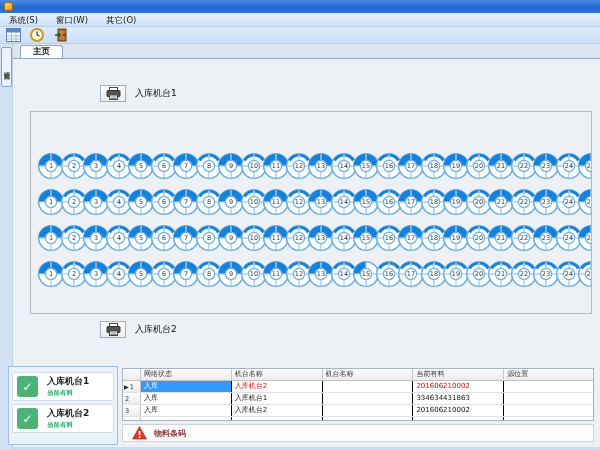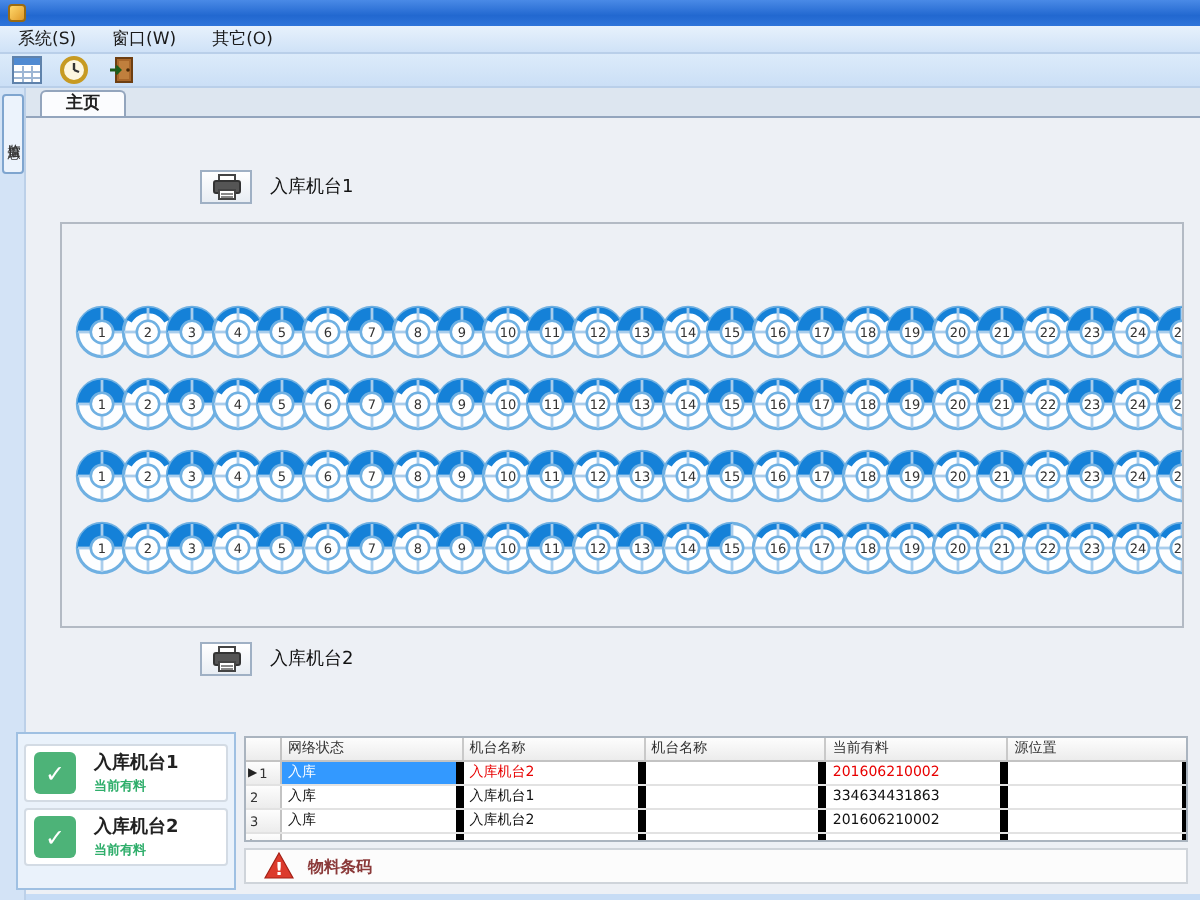--- a/index.html
+++ b/index.html
@@ -51,21 +51,21 @@
   .chk { width:21px; height:21px; margin-left:4px; border-radius:3px; display:flex; align-items:center; justify-content:center;
     color:#fff; font-size:12px; font-weight:bold; }
   .mcard-txt { margin-left:9px; display:flex; flex-direction:column; }
   .mcard-title { font-size:9px; font-weight:bold; color:#222; }
   .mcard-status { font-size:6.5px; font-weight:bold; margin-top:1px; }
   
   .tbl { position:absolute; left:122px; top:368px; width:472px; height:53px; background:#fff; border:1px solid #aab4bf; overflow:hidden; }
   .tr { display:flex; height:12px; border-bottom:1px solid #e2e2e2; background:#fff; }
   .tr.head { background:linear-gradient(#fdfdfd,#ececec); border-bottom:1px solid #c3c3c3; }
   .rowhdr { width:18px; background:linear-gradient(#fdfdfd,#ececec); border-right:1px solid #c3c3c3; display:flex; align-items:center; justify-content:flex-start; padding-left:1px; gap:1px; font-size:6.5px; color:#333; flex:none; }
-  .td { width:90.8px; flex:none; border-right:4px solid #000000; font-size:7px; line-height:11px; padding:0 3px; white-space:nowrap; overflow:hidden; color:#111; }
+  .td { width:90.8px; flex:none; border-right:1px solid #000000; font-size:7px; line-height:11px; padding:0 3px; white-space:nowrap; overflow:hidden; color:#111; }
   .tr.head .td { color:#333; border-right:1px solid #c9c9c9; }
   .td.sel { background:#3399ff; color:#fff; }
   .td.red { color:#e80000; }
   .marker { font-size:6px; color:#222; }
   
   .alarmbar { position:absolute; left:122px; top:424px; width:472px; height:18px; background:#fcfcfc; border:1px solid #cfd4da; display:flex; align-items:center; padding-left:9px; gap:7px; }
   .alarm-label { font-size:8px; font-weight:bold; color:#8b3a3a; }
 </style>
 </head>
 <body>

